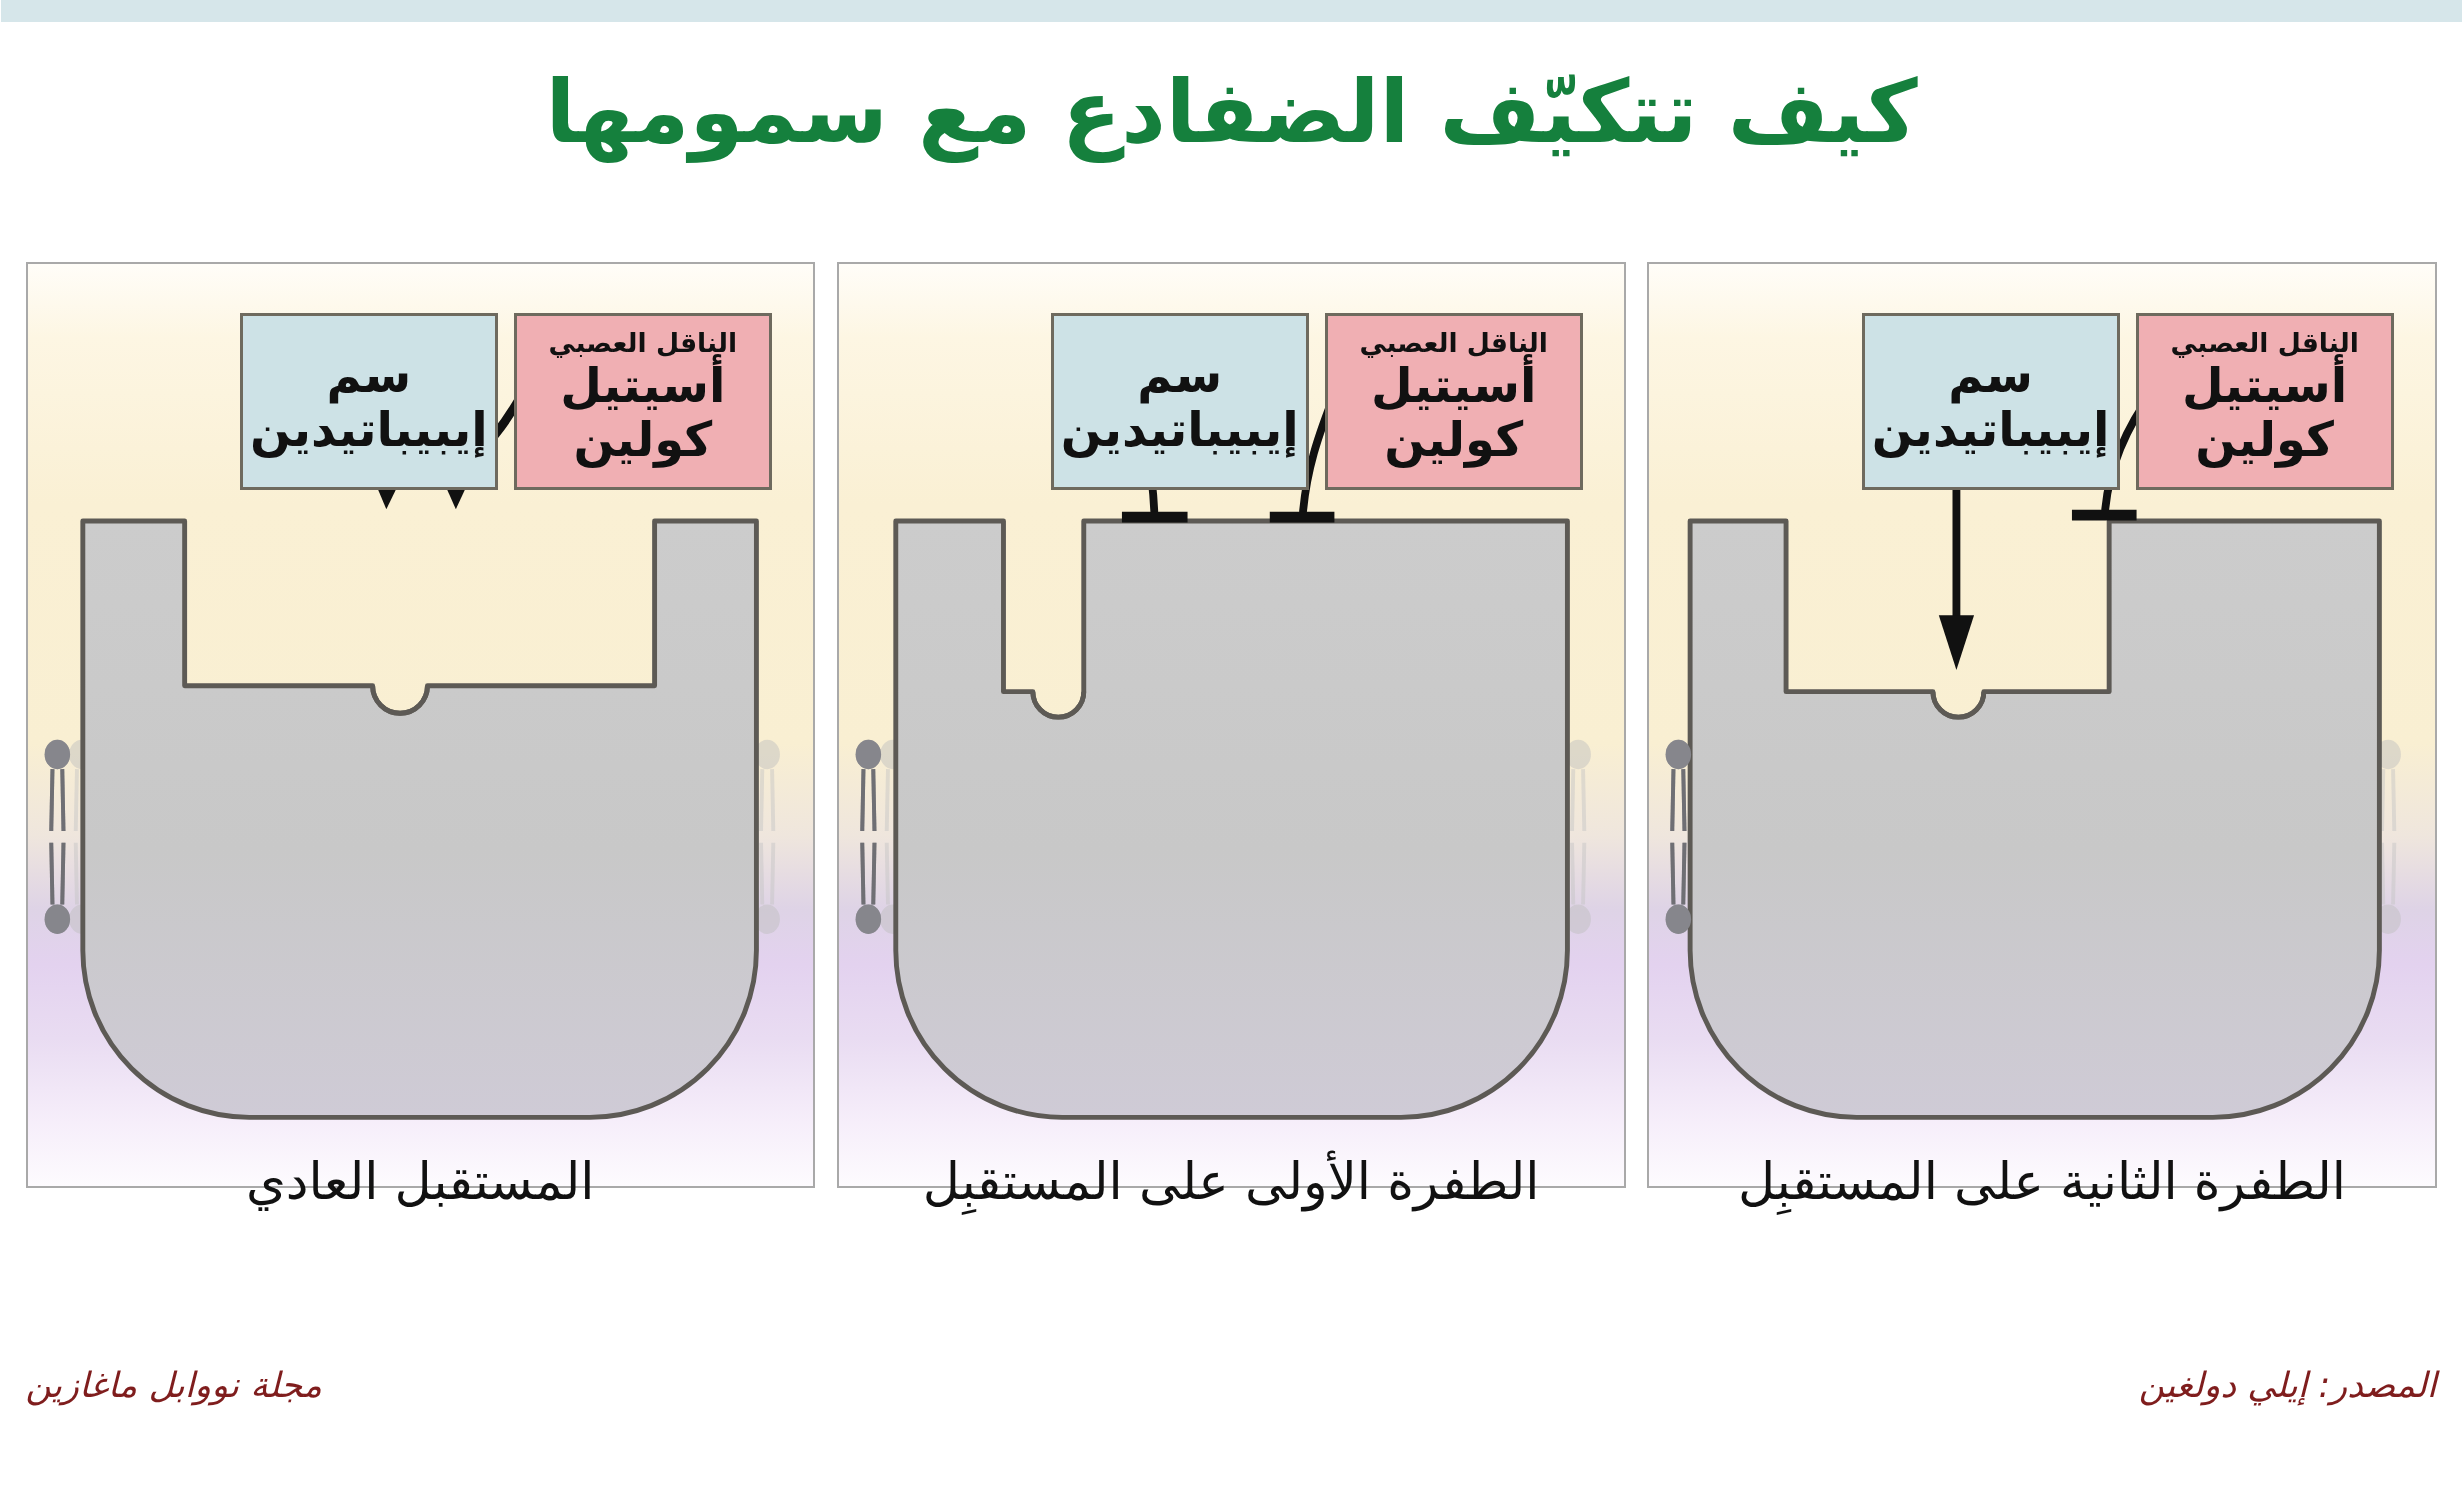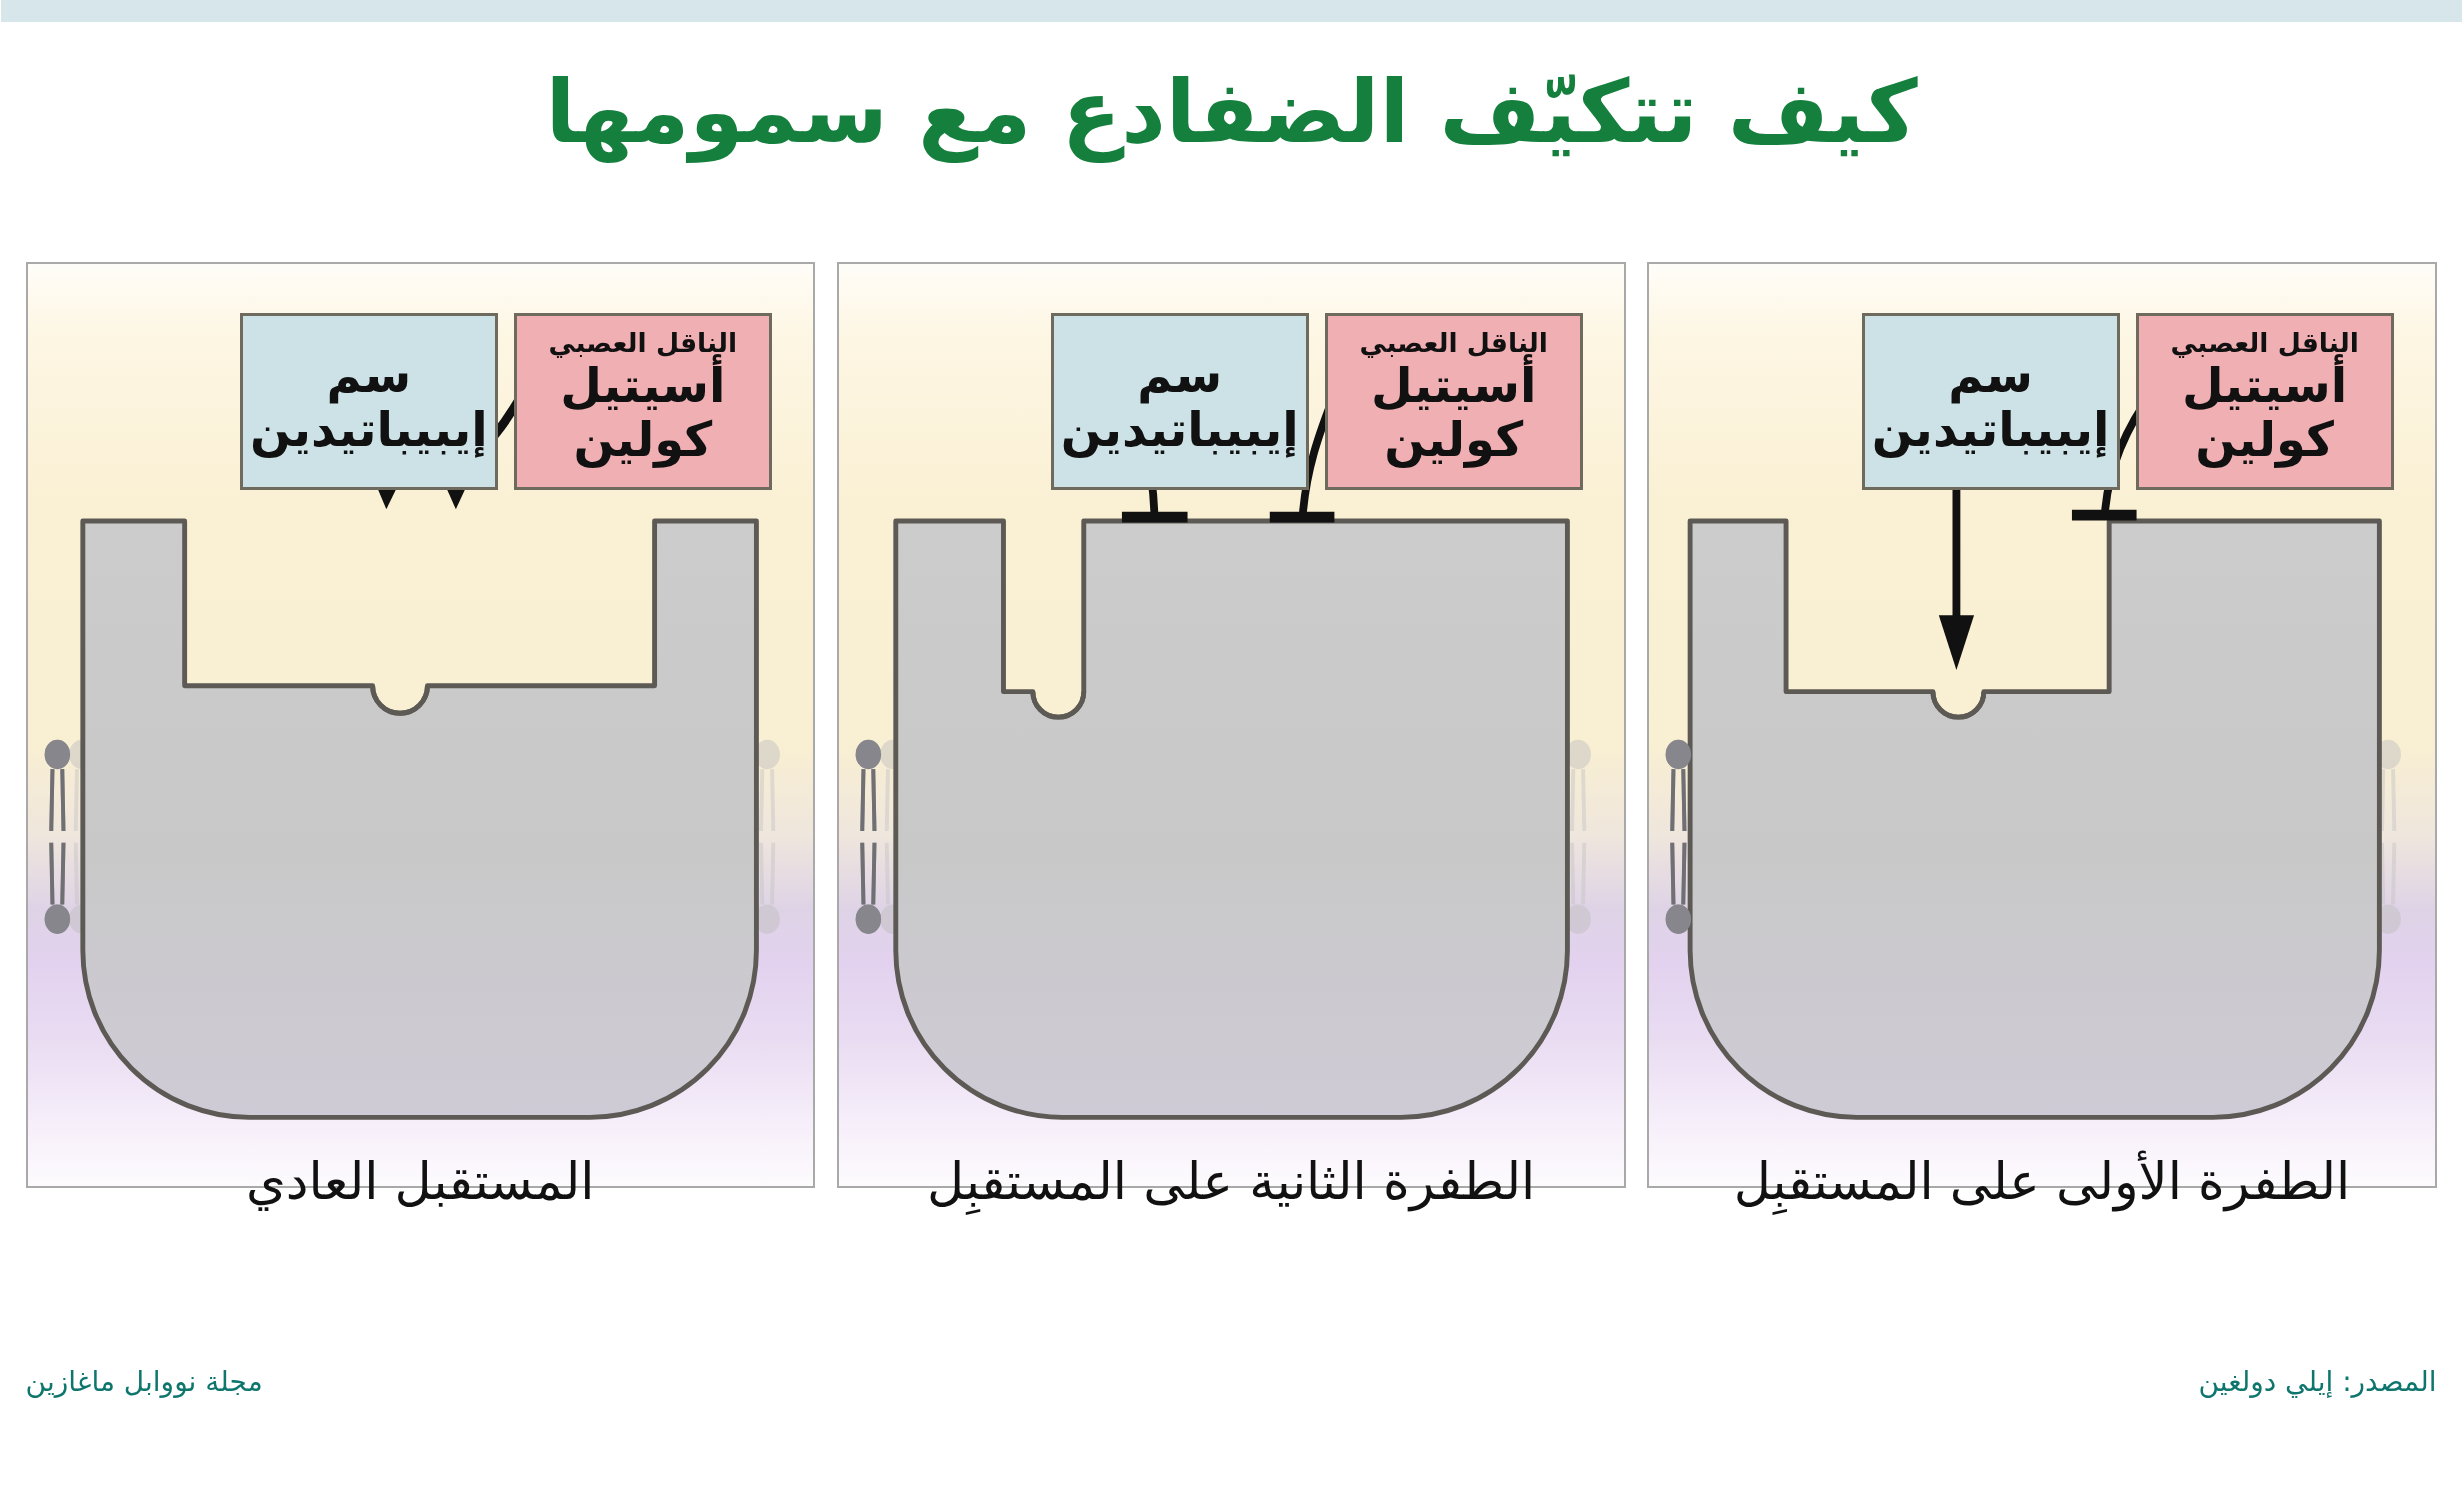--- a/index.html
+++ b/index.html
@@ -83,21 +83,21 @@
     direction:rtl;
     font-weight:400;
   }
   .footer{
     position:absolute;left:25.6px;top:1365px;width:2411px;
     display:flex;flex-direction:row;justify-content:space-between;
     align-items:center;
     direction:rtl;
   }
   .footer div{
-    font-size:28px;color:#0f766e;direction:rtl;
+    font-size:35px;color:#7f1d1d;direction:rtl;font-style:italic;
   }
   .src{order:1;text-align:right;}
   .mag{order:2;}
 </style>
 </head>
 <body>
 
 <div class="top-strip"></div>
 
 <div class="page-title">كيف تتكيّف الضفادع مع سمومها</div>
@@ -816,21 +816,21 @@
     <div class="callout blue" style="right:315px;top:49px;width:258px;height:177px;padding-top:33px;">
       <span class="cl-big">سم</span>
       <span class="cl-big">إيبيباتيدين</span>
     </div>
   </div>
 
 </div>
 
 <div class="captions">
   <div class="caption">المستقبل العادي</div>
+  <div class="caption">الطفرة الأولى على المستقبِل</div>
   <div class="caption">الطفرة الثانية على المستقبِل</div>
-  <div class="caption">الطفرة الأولى على المستقبِل</div>
 </div>
 
 <div class="footer">
   <div class="src">المصدر: إيلي دولغين</div>
   <div class="mag">مجلة نووابل ماغازين</div>
 </div>
 
 
 </body></html>

